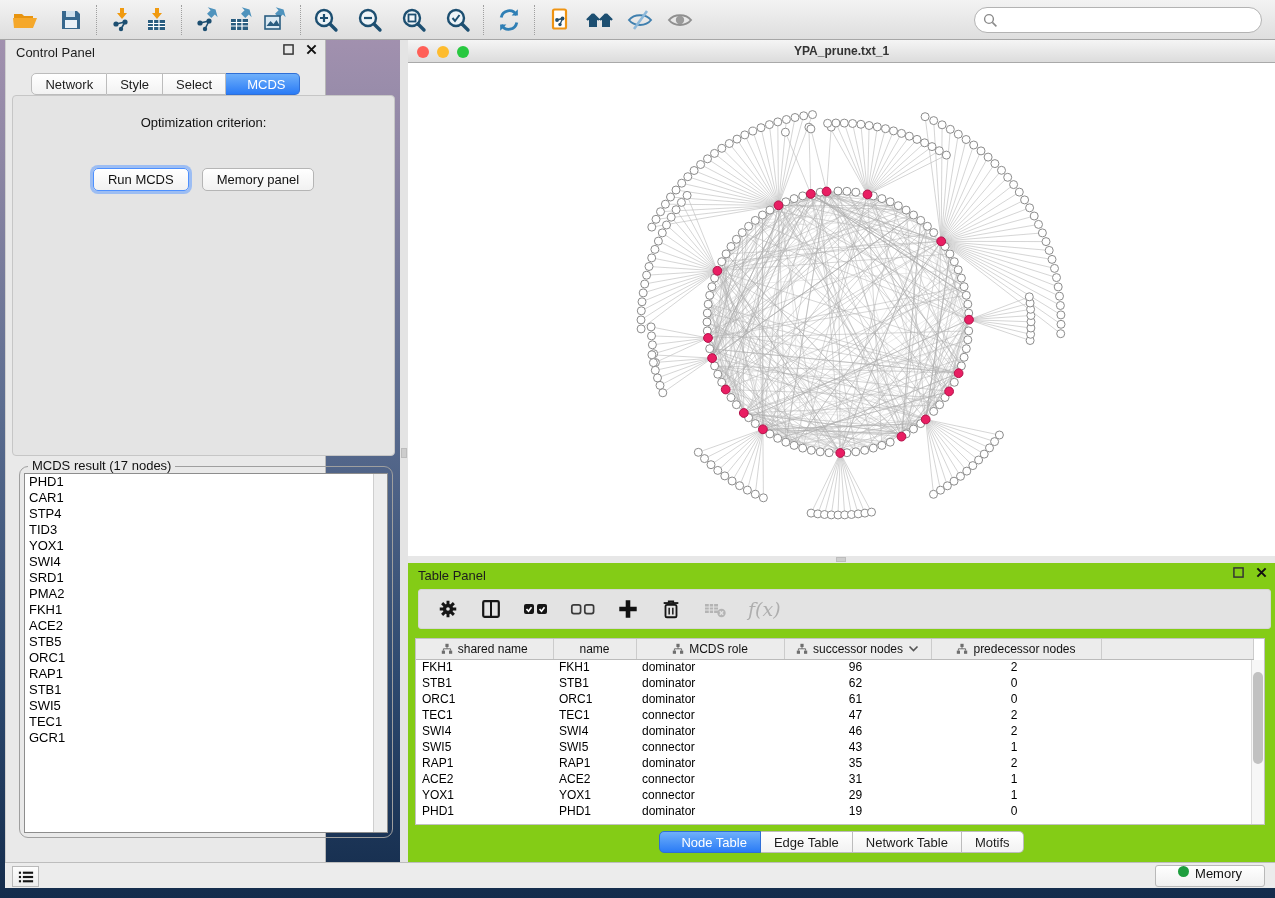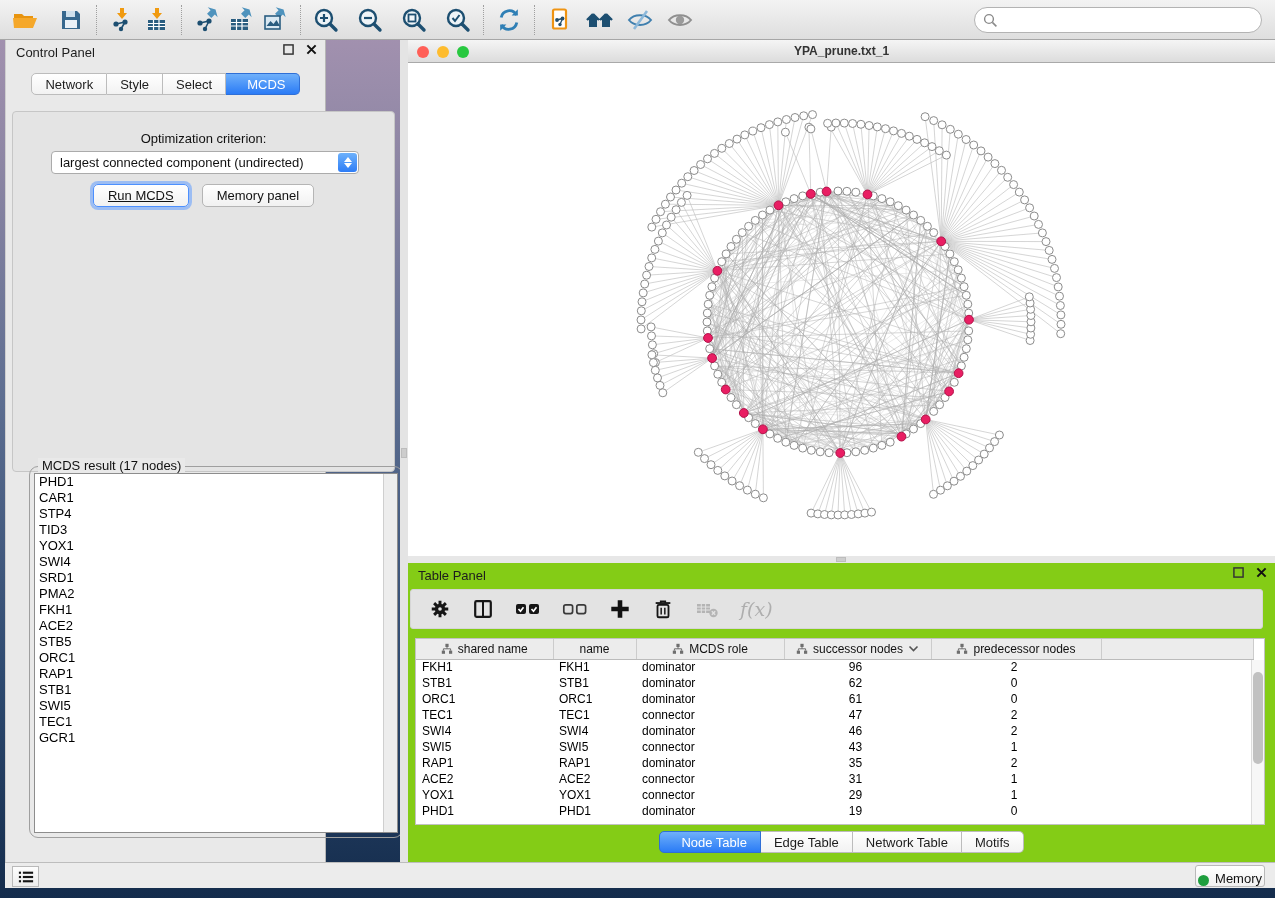--- a/index.html
+++ b/index.html
@@ -41,45 +41,45 @@
     border:1px solid #bcbcbc; border-left:none; padding:2px 13px; height:22px;
     display:flex; align-items:center; cursor:default; white-space:nowrap;
   }
   .seg:first-child { border-left:1px solid #bcbcbc; border-radius:5px 0 0 5px; }
   .seg:last-child { border-radius:0 5px 5px 0; }
   .seg.selected { background:linear-gradient(#6fb0fa,#2a7bf6); color:#fff; border-color:#2f6fd6;padding-left:21px; }
 
   #cp-tabs { position:absolute; left:0; top:33px; width:100%; display:flex; justify-content:center; }
   #cp-content {
     position:absolute; left:6px; top:55px; width:383px; height:361px;
-    background:#e4e4e4; border:1px solid #c6c6c6; border-radius:4px;margin-top:16px;
+    background:#e4e4e4; border:1px solid #c6c6c6; border-radius:4px;
   }
   #opt-label { margin-top:19px; text-align:center; font-size:13px; color:#111; }
   #opt-select {
     position:absolute; left:38px; top:39px; width:308px; height:23px;
     background:#fff; border:1px solid #ababab; border-radius:4px;
     display:flex; align-items:center; font-size:13px; color:#111; padding-left:8px;
   }
   #opt-stepper {
     position:absolute; right:1px; top:1px; width:19px; height:19px; border-radius:3px;
     background:linear-gradient(#6db1fb,#2e7df6);
     display:flex; flex-direction:column; align-items:center; justify-content:center; gap:1px;
   }
   .mini-tri-up { width:0; height:0; border-left:4px solid transparent; border-right:4px solid transparent; border-bottom:5px solid #fff; }
   .mini-tri-dn { width:0; height:0; border-left:4px solid transparent; border-right:4px solid transparent; border-top:5px solid #fff; }
   #cp-buttons { position:absolute; left:0; top:72px; width:100%; display:flex; justify-content:center; gap:13px; }
   .push-btn {
     height:23px; padding:0 14px; font-size:13px; color:#111;
     background:linear-gradient(#ffffff,#f1f1f1); border:1px solid #b5b5b5; border-radius:5px;
     display:flex; align-items:center;
   }
-  .push-btn.focused { border:1px solid #4d90fe; box-shadow:0 0 0 3px rgba(97,156,255,.55);text-decoration:underline; }
+  .push-btn.focused { border:1px solid #4d90fe; box-shadow:0 0 0 3px rgba(97,156,255,.55); }
 
   #result-group {
-    position:absolute; left:23px; top:426px; width:374px; height:372px;
+    position:absolute; left:13px; top:426px; width:374px; height:372px;
     border:1px solid #9f9f9f; border-radius:9px;
   }
   #result-legend {
     position:absolute; left:8px; top:-9px; background:#e9e9e9; padding:0 4px;
     font-size:13px; color:#111;
   }
   #result-list {
     position:absolute; left:4px; top:6px; right:4px; bottom:4px;
     background:#fff; border:1px solid #8d8d8d; overflow:hidden;
   }
@@ -99,21 +99,21 @@
     border-bottom:1px solid #a9a9a9; display:flex; align-items:center; justify-content:center;
   }
   #nw-title { font-size:12px; font-weight:bold; color:#333; }
   .traffic { position:absolute; left:9px; top:6px; display:flex; gap:8px; }
   .light { width:12px; height:12px; border-radius:50%; }
   #nw-canvas { position:absolute; left:0; top:23px; width:867px; height:493px; background:#fff; }
 
   
   #table-panel { position:absolute; left:408px; top:563px; width:867px; height:299px; background:#84cc16; }
   #tp-toolbar {
-    position:absolute; left:2px; top:26px; width:853px; height:40px;
+    position:absolute; left:10px; top:26px; width:853px; height:40px;
     background:#e3e3e3; border:1px solid #d6d6d6; border-radius:3px;
     display:flex; align-items:center; gap:21px; padding-left:18px;
   }
   .tp-icon { display:flex; align-items:center; justify-content:center; }
   #fx-label { font-family:"DejaVu Serif", serif; font-style:italic; font-size:19px; color:#aeaeae; }
 
   #tp-table { position:absolute; left:7px; top:75px; width:850px; height:187px; background:#fff; border:1px solid #c2c2c2; }
   table { border-collapse:collapse; table-layout:fixed; width:837px; }
   th {
     height:20px; background:#ececec; border-right:1px solid #cccccc; border-bottom:1px solid #bbbbbb;
@@ -131,23 +131,23 @@
   #statusbar {
     position:absolute; left:5px; top:862px; width:1270px; height:26px;
     background:#ececec; border-top:1px solid #bdbdbd;
   }
   #status-list-btn {
     position:absolute; left:7px; top:3px; width:27px; height:21px;
     background:linear-gradient(#fdfdfd,#ededed); border:1px solid #b9b9b9;
     display:flex; align-items:center; justify-content:center;
   }
   #memory-btn {
-    position:absolute; right:10px; top:2px; height:22px; padding:0 2px;
+    position:absolute; right:10px; top:2px; height:22px; padding:0 22px;
     background:linear-gradient(#ffffff,#f0f0f0); border:1px solid #b9b9b9; border-radius:3px;
-    display:flex; align-items:flex-end; gap:6px; font-size:13px; color:#111;
+    display:flex; align-items:flex-start; gap:6px; font-size:13px; color:#111;
   }
   #memory-dot { width:11px; height:11px; border-radius:50%; }
 </style>
 </head>
 <body>
 
 <div id="toolbar">
   <div class="tb-btn" style="margin-left:8px">
     <span>
         <svg width="27" height="24" viewBox="0 0 27 24">
@@ -329,27 +329,20 @@
     </span>
   </div>
   <div id="cp-tabs" class="segmented">
       <div class="seg">Network</div>
       <div class="seg">Style</div>
       <div class="seg">Select</div>
       <div class="seg selected">MCDS</div>
     </div>
   <div id="cp-content">
     <div id="opt-label">Optimization criterion:</div>
-    <div id="opt-select">
-      <span>largest connected component (undirected)</span>
-      <span id="opt-stepper">
-          <span class="mini-tri-up"></span>
-          <span class="mini-tri-dn"></span>
-        </span>
-    </div>
     <div id="cp-buttons">
       <div class="push-btn focused">Run MCDS</div>
       <div class="push-btn">Memory panel</div>
     </div>
   </div>
   <div id="result-group">
     <span id="result-legend">MCDS result (17 nodes)</span>
     <div id="result-list">
       <div id="result-items">
           <div class="result-item">PHD1</div>

